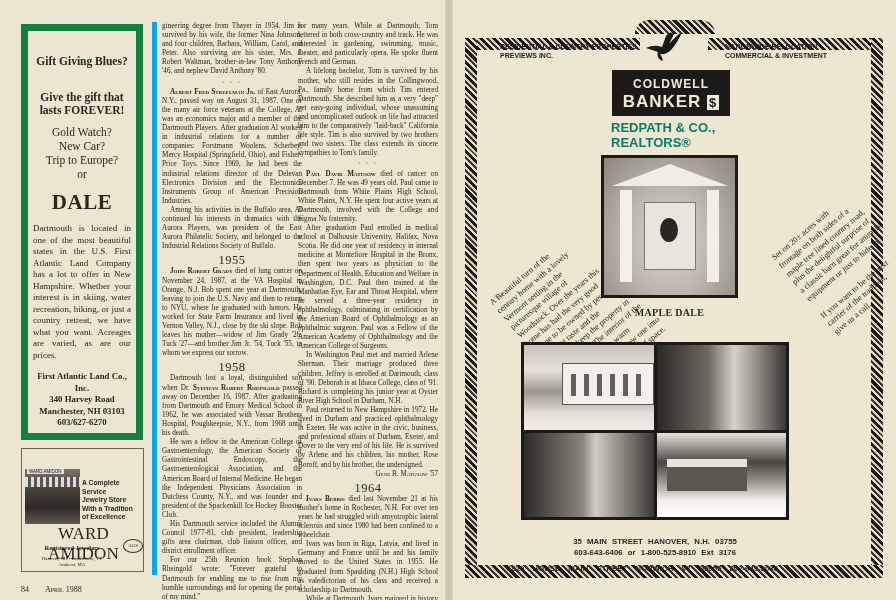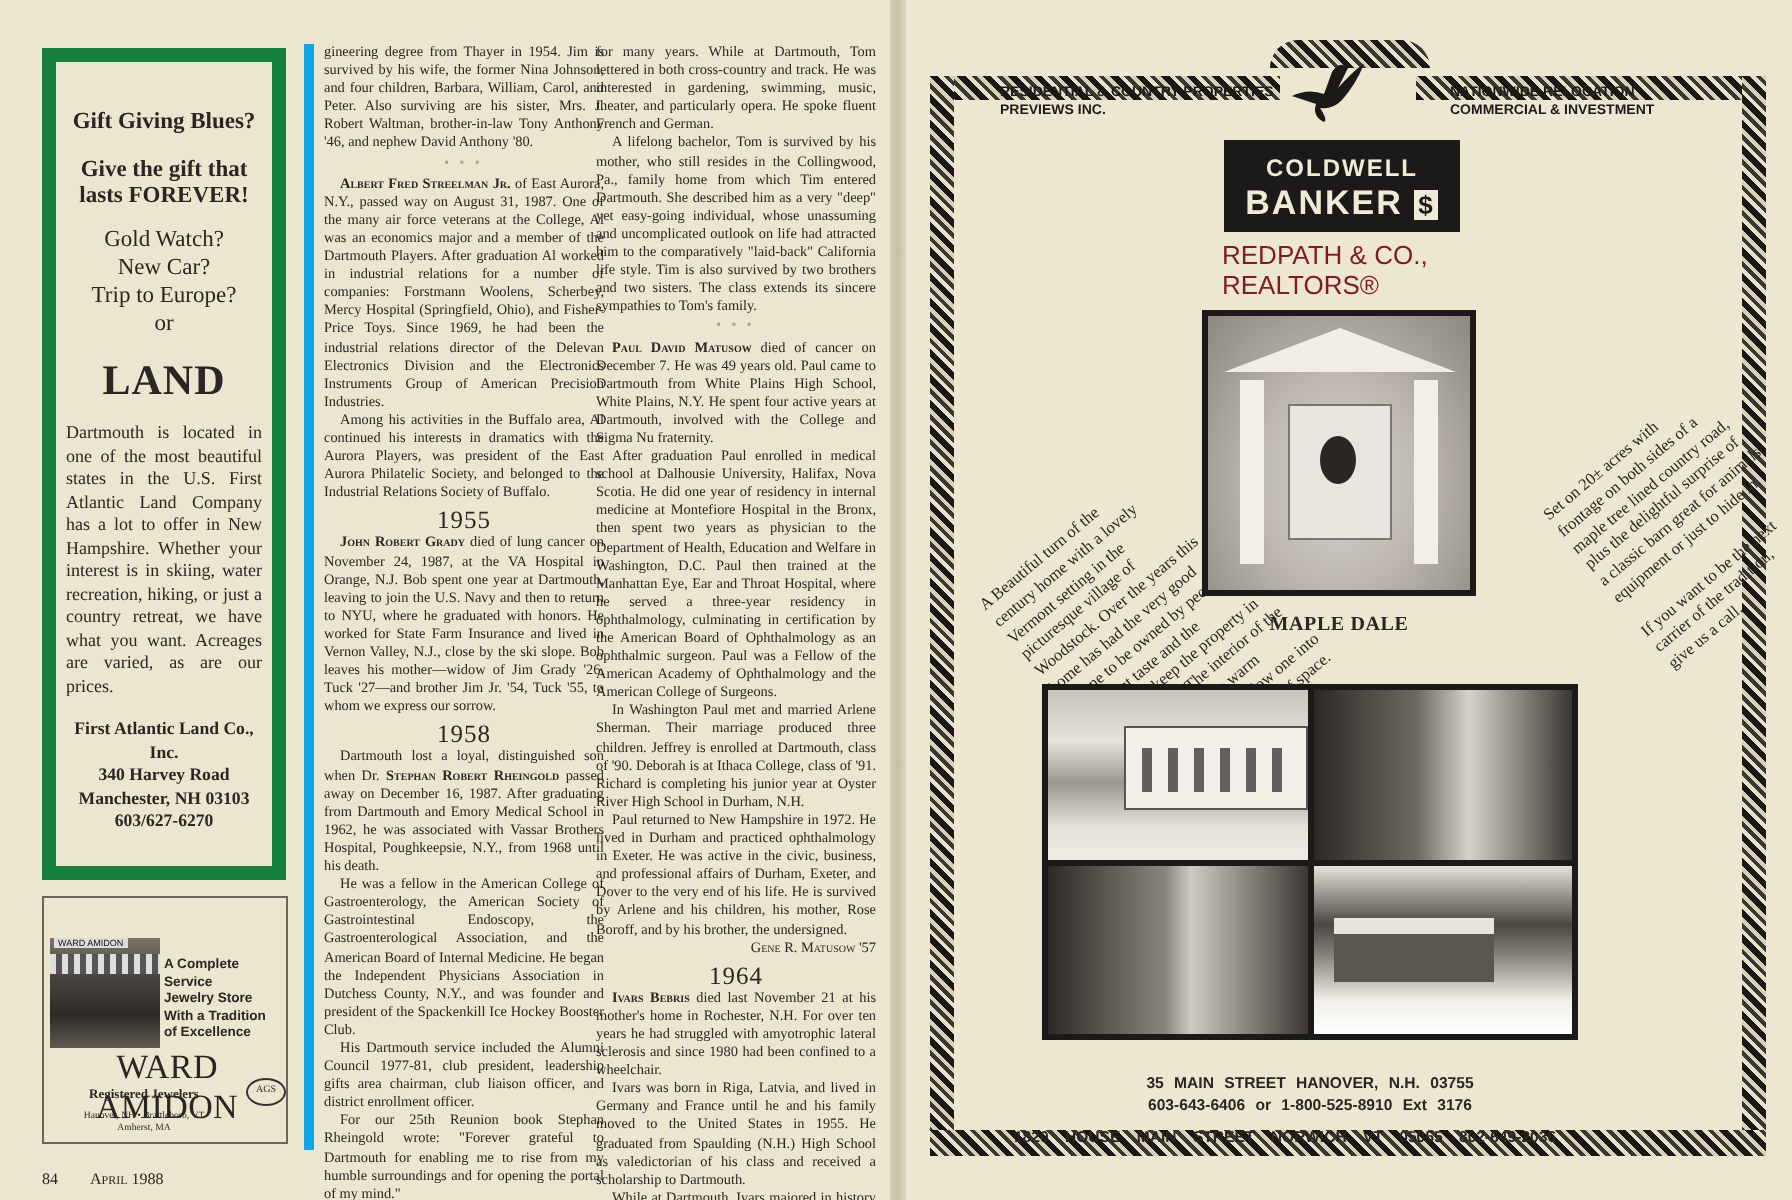--- a/index.html
+++ b/index.html
@@ -11,21 +11,21 @@
   }
   .page-left { position:absolute; left:0; top:0; width:448px; height:600px; background:#ece5d0; }
   .page-right { position:absolute; left:450px; top:0; width:446px; height:600px; background:#ede6d1; }
   .gutter { position:absolute; left:445px; top:0; width:8px; height:600px;
     background:linear-gradient(90deg,#d9d1b8,#c9c0a4 50%,#ddd5bd); }
 
   
   .land-ad { position:absolute; left:21px; top:24px; width:122px; height:416px;
     border:7px solid #15803d; box-sizing:border-box; text-align:center; padding:0 5px; }
   .land-ad .h1 { font-weight:bold; font-size:11.5px; margin-top:24px; }
-  .land-ad .h2 { font-weight:bold; font-size:11.5px; margin-top:12px; line-height:13px; }
+  .land-ad .h2 { font-weight:bold; font-size:11.5px; margin-top:24px; line-height:13px; }
   .land-ad .q { font-size:11.5px; margin-top:8px; line-height:14px; }
   .land-ad .land { font-weight:bold; font-size:21px; margin-top:9px; letter-spacing:0.5px; }
   .land-ad .body { font-size:9px; line-height:11.5px; text-align:justify; margin-top:8px; }
   .land-ad .addr { font-weight:bold; font-size:8.8px; line-height:11.5px; margin-top:10px; }
 
   
   .ward-ad { position:absolute; left:21px; top:448px; width:123px; height:124px;
     border:1px solid #6b655a; box-sizing:border-box; }
   .ward-photo { position:absolute; left:3px; top:20px; width:55px; height:55px;
     background:linear-gradient(180deg,#7b7468 0%,#4a4540 35%,#2d2925 70%,#5f5a52 100%); }
@@ -73,21 +73,21 @@
   .hdr-l, .hdr-r { position:absolute; font-family:"Liberation Sans",sans-serif; font-weight:bold;
     font-size:7px; line-height:9px; color:#1e1c1a; }
   .hdr-l { left:500px; top:42px; }
   .hdr-r { left:725px; top:42px; }
   .goose { position:absolute; left:644px; top:28px; width:40px; height:35px; }
   .cb-logo { position:absolute; left:612px; top:70px; width:118px; height:46px; background:#1c1a18;
     color:#f0ead6; font-family:"Liberation Sans",sans-serif; font-weight:bold; text-align:center; }
   .cb-logo .l1 { font-size:12px; letter-spacing:1px; margin-top:5px; line-height:18px; }
   .cb-logo .l2 { font-size:17px; letter-spacing:1px; line-height:18px; }
   .redpath { position:absolute; left:611px; top:120px; font-family:"Liberation Sans",sans-serif;
-    font-size:13px; line-height:15px; color:#7f1d1d; }
+    font-size:13px; line-height:15px; color:#0f766e;font-weight:bold; }
 
   .diag-text { position:absolute; font-size:8.3px; line-height:10.8px; color:#2a2622;
     transform:rotate(-40deg); transform-origin:left top; white-space:nowrap; }
   .diag-left { left:488px; top:300px; }
   .diag-right { left:770px; top:255px; }
 
   .door-photo { position:absolute; left:601px; top:155px; width:137px; height:143px;
     border:3px solid #1c1a18; box-sizing:border-box;
     background:radial-gradient(ellipse at 50% 60%,#d8d4cc 0%,#bdb7ad 45%,#8c877f 100%); }
   .door-photo .roof { position:absolute; left:8px; top:6px; width:0; height:0;
@@ -126,21 +126,21 @@
 
 <div class="land-ad">
   <div class="h1">Gift Giving Blues?</div>
   <div class="h2">Give the gift that lasts FOREVER!</div>
   <div class="q">
     <div>Gold Watch?</div>
     <div>New Car?</div>
     <div>Trip to Europe?</div>
     <div>or</div>
   </div>
-  <div class="land">LAND</div>
+  <div class="land">DALE</div>
   <div class="body">Dartmouth is located in one of the most beautiful states in the U.S. First Atlantic Land Company has a lot to offer in New Hampshire. Whether your interest is in skiing, water recreation, hiking, or just a country retreat, we have what you want. Acreages are varied, as are our prices.</div>
   <div class="addr">
     <div>First Atlantic Land Co., Inc.</div>
     <div>340 Harvey Road</div>
     <div>Manchester, NH 03103</div>
     <div>603/627-6270</div>
   </div>
 </div>
 
 <div class="ward-ad">

